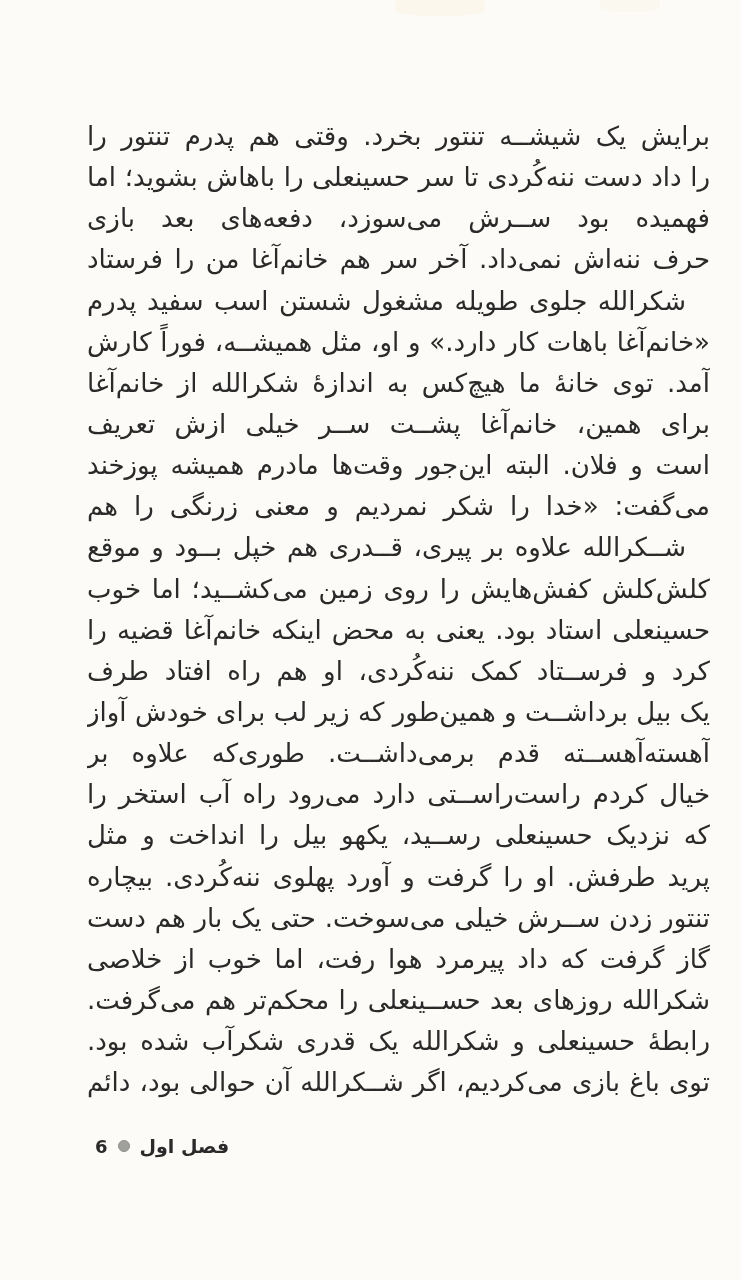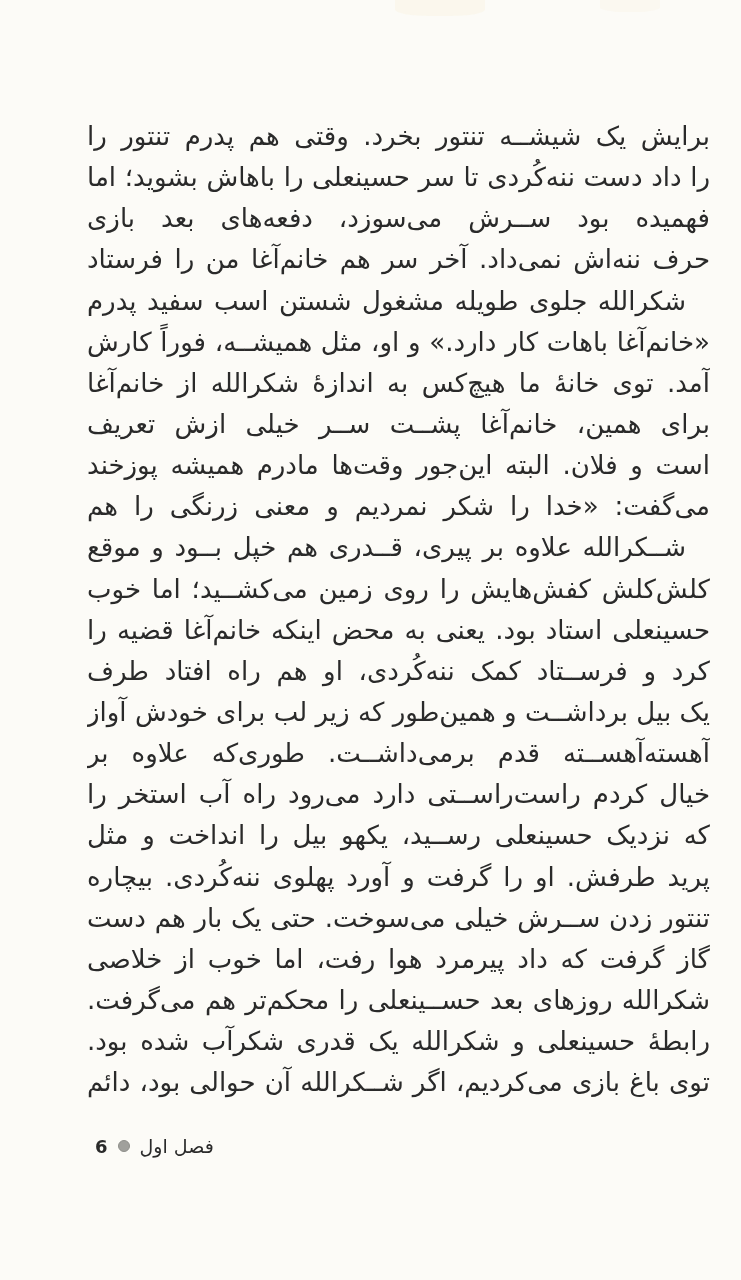--- a/index.html
+++ b/index.html
@@ -58,21 +58,21 @@
     top: 1131px;
     height: 30px;
     direction: rtl;
     display: flex;
     align-items: center;
     gap: 10px;
     color: var(--ink, #2a2a2a);
   }
   .chapter-label {
     font-size: 19px;
-    font-weight: normal;
+    font-weight: bold;
     letter-spacing: 0;
   }
   .footer-bullet {
     width: 12px;
     height: 12px;
     border-radius: 50%;
     background: var(--bullet, #a0a09c);
     border: 1px solid #8f8f8b;
     box-sizing: border-box;
   }

